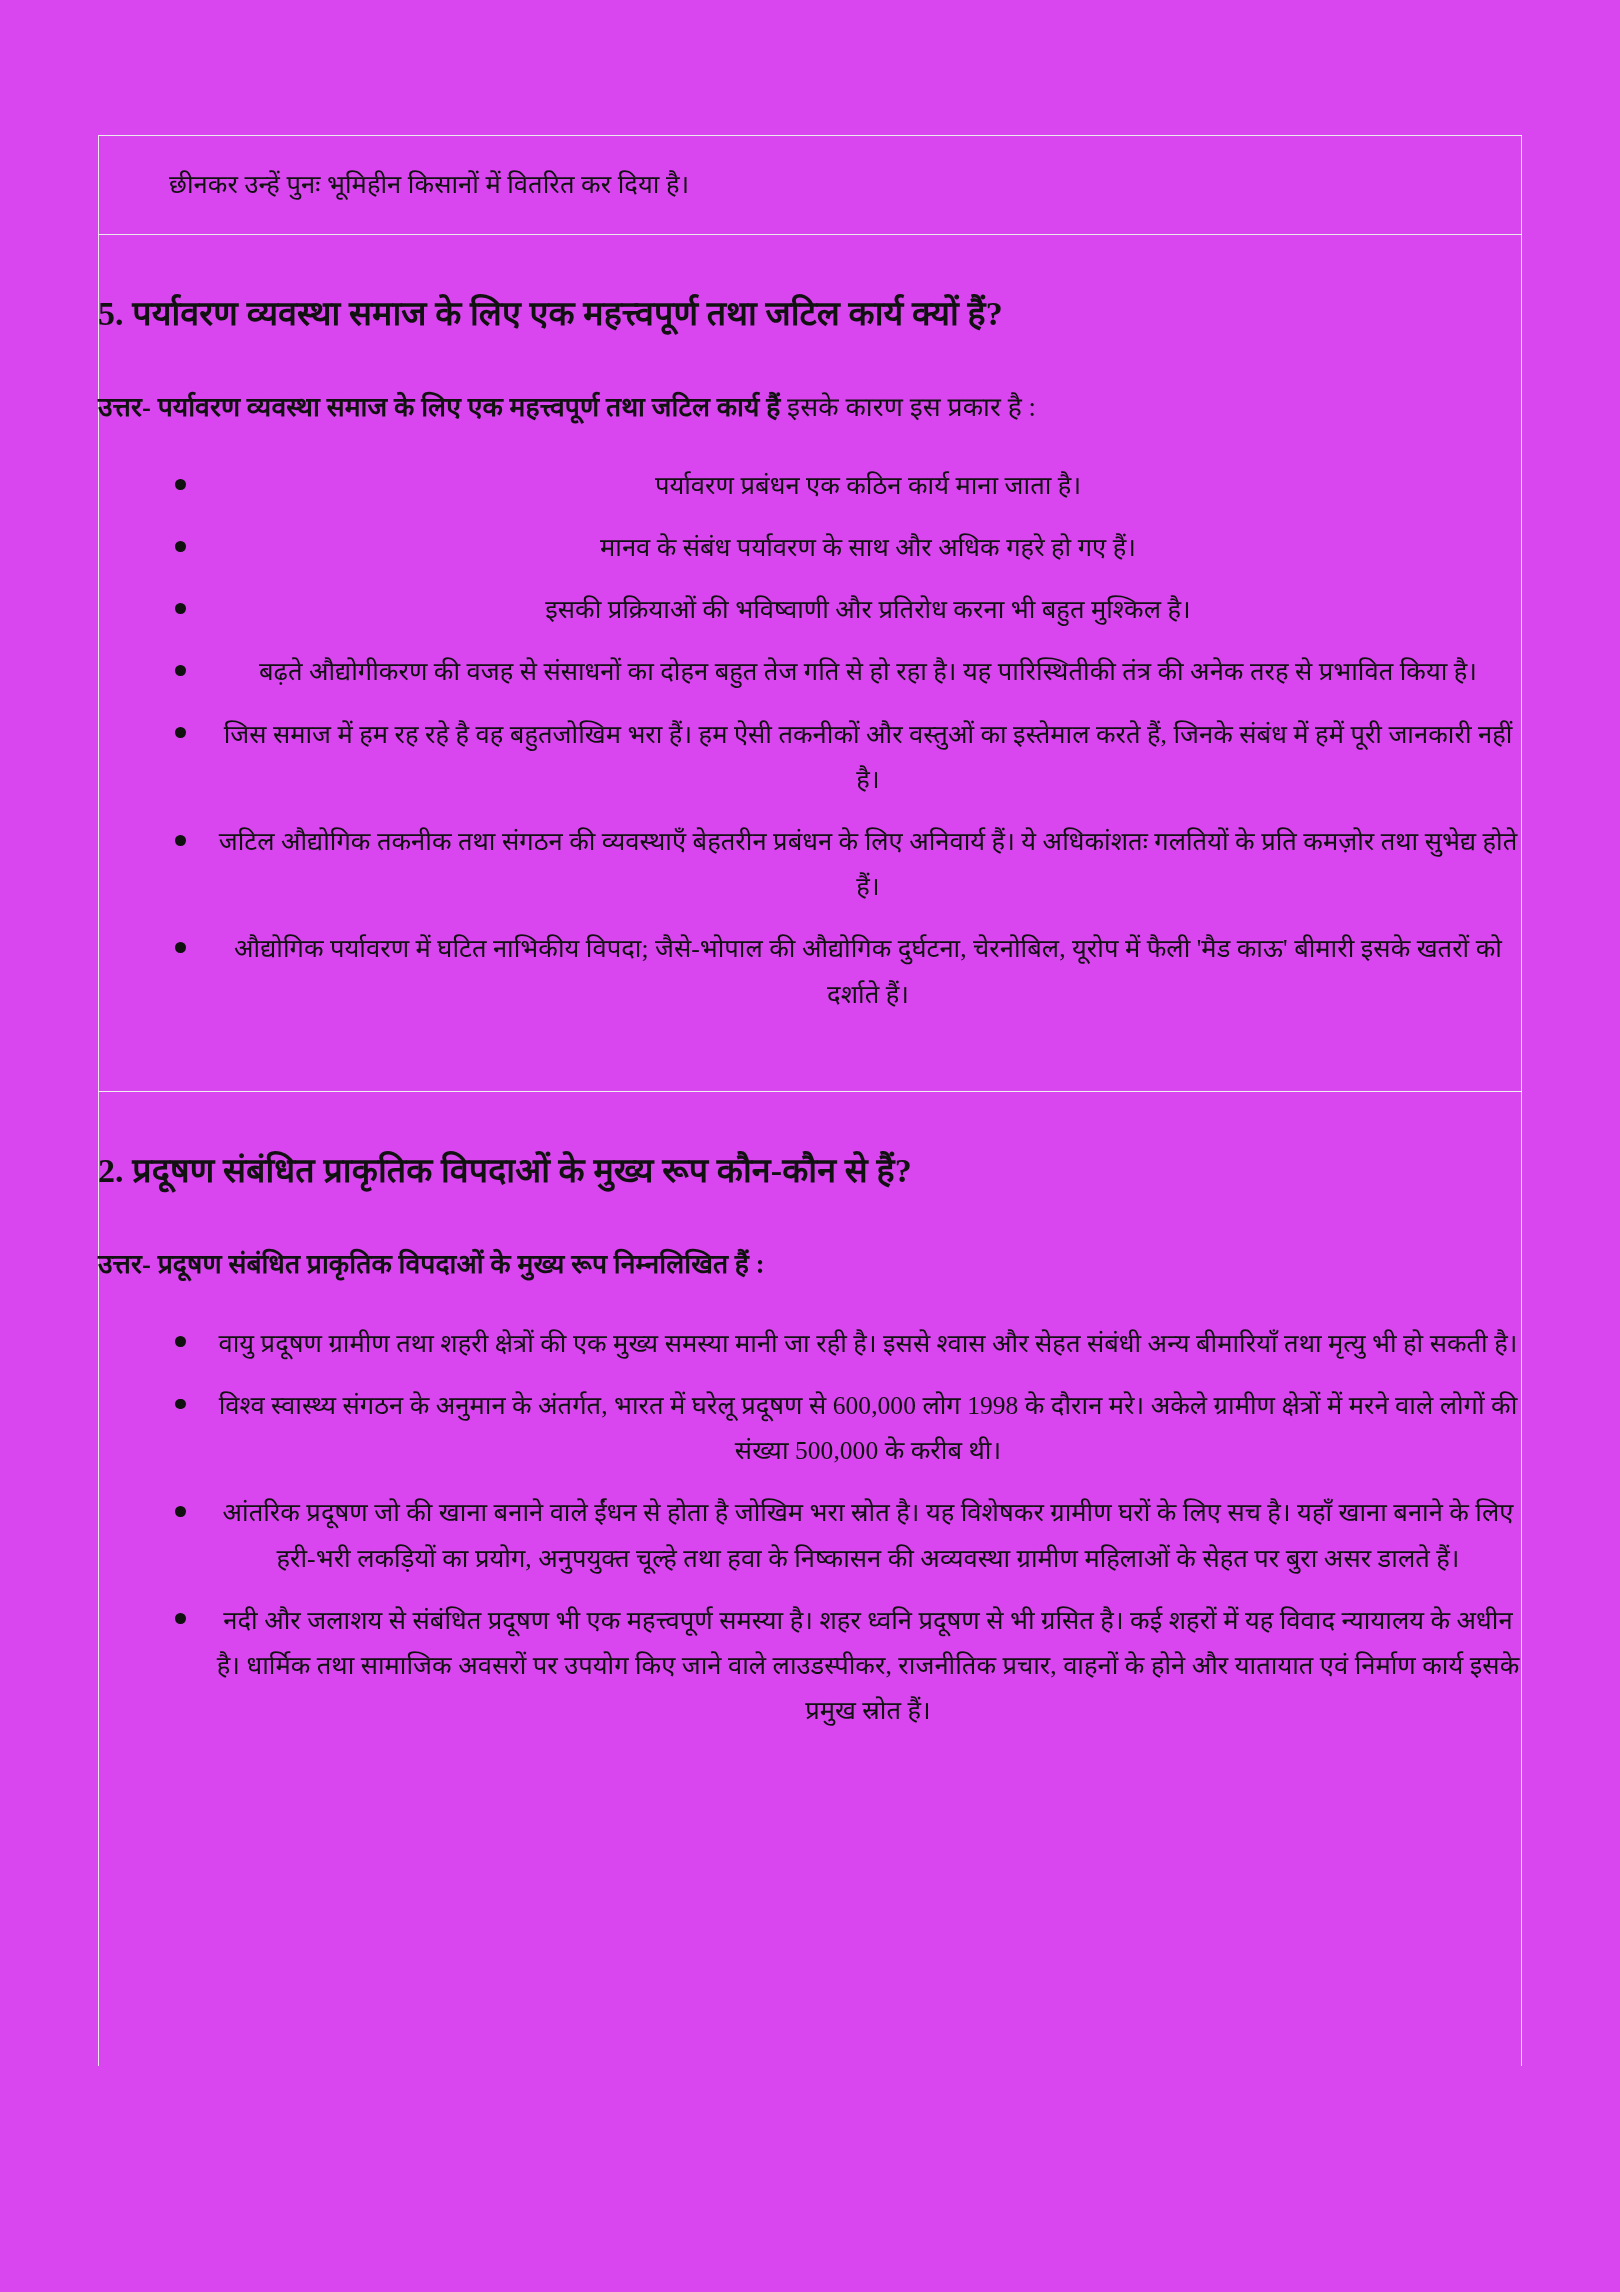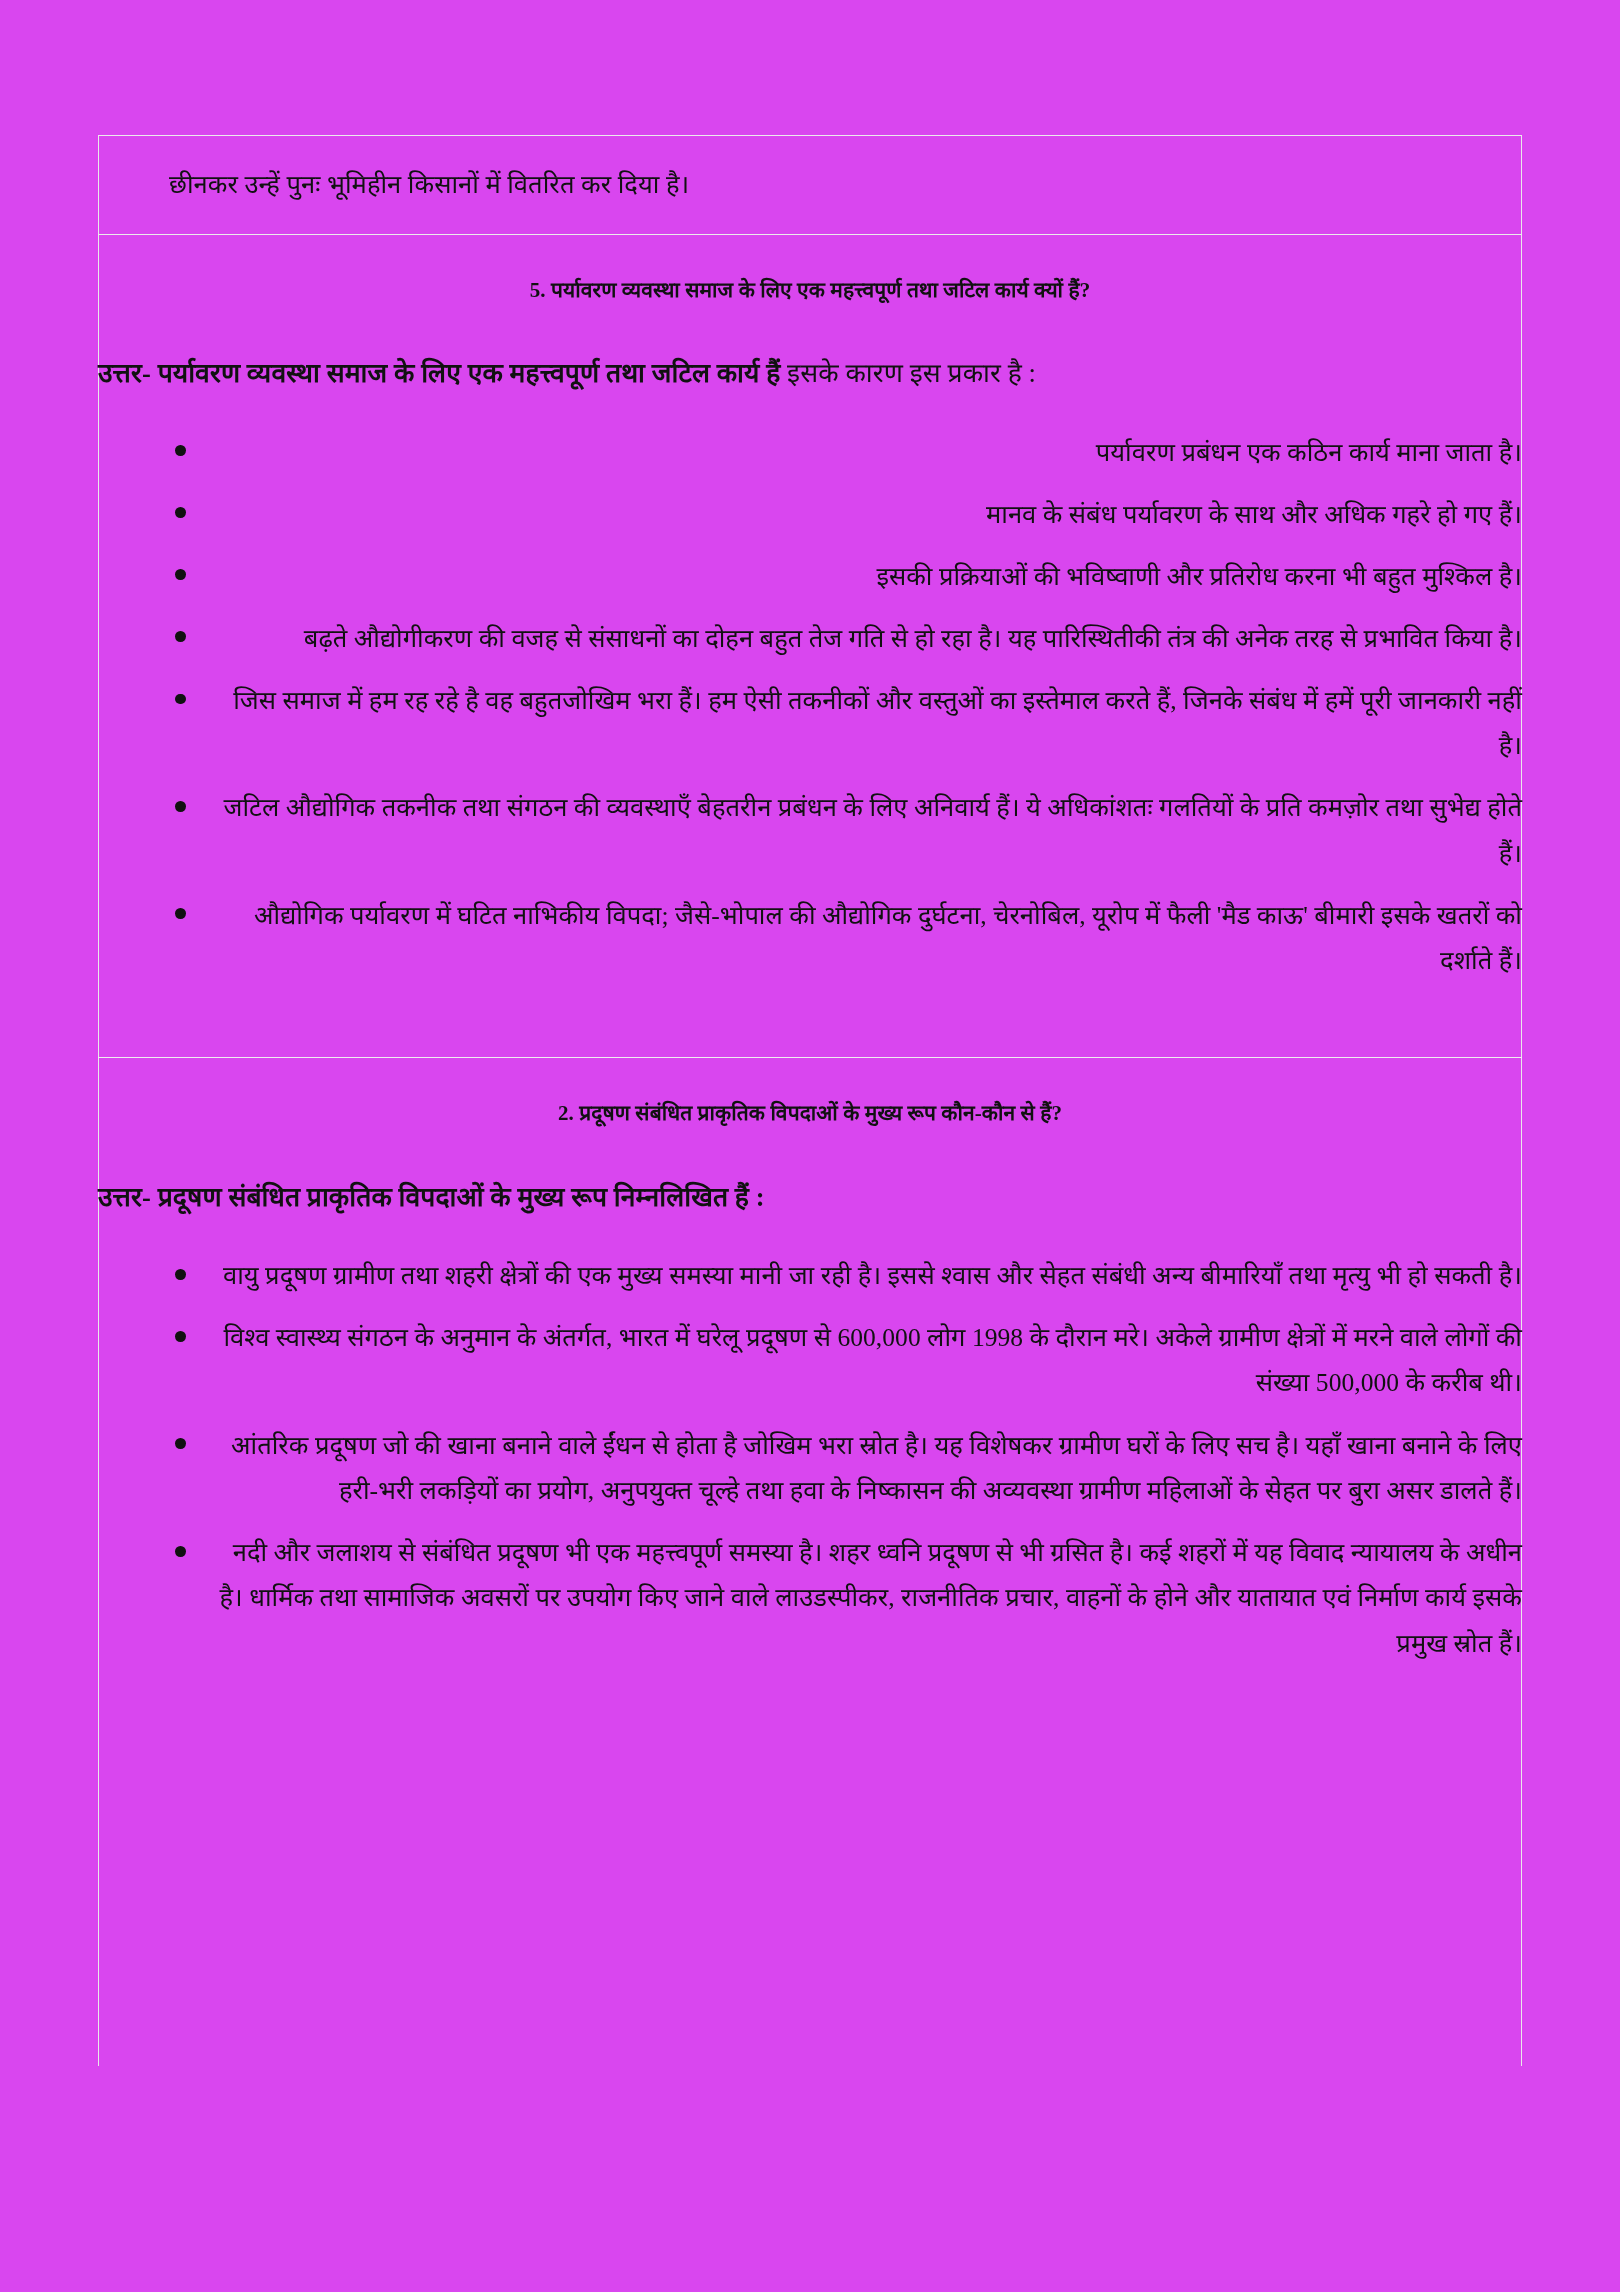--- a/index.html
+++ b/index.html
@@ -53,26 +53,25 @@
     line-height: 1.75;
     padding: 27.4px 0 25.5px 71px;
     letter-spacing: 0.1px;
   }
 
   .qa-block {
     padding-top: 39px;
   }
 
   .question {
-    font-size: 21px;
+    font-size: 34px;
     font-weight: bold;
     line-height: 1.6;
-    margin: 0 0 45px 0;
+    margin: 13px 0 45px 0;
     letter-spacing: 0.1px;
-    text-align: center;
   }
 
   .answer-lead {
     font-size: 26.5px;
     line-height: 1.6;
     margin: 0 0 35px 0;
     letter-spacing: 0.1px;
   }
   .answer-lead .lead-strong {
     font-weight: bold;
@@ -83,21 +82,21 @@
     margin: 0;
     padding: 0 0 0 71px;
   }
   ul.points > li {
     position: relative;
     font-size: 25.5px;
     line-height: 1.78;
     margin: 0 0 16.7px 0;
     padding-left: 45px;
     letter-spacing: 0.05px;
-    text-align: right;
+    text-align: center;
   }
   ul.points > li .bullet {
     position: absolute;
     left: 5.9px;
     top: 0.62em;
     width: 10.8px;
     height: 10.8px;
     border-radius: 50%;
     background: #111111;
     display: block;

